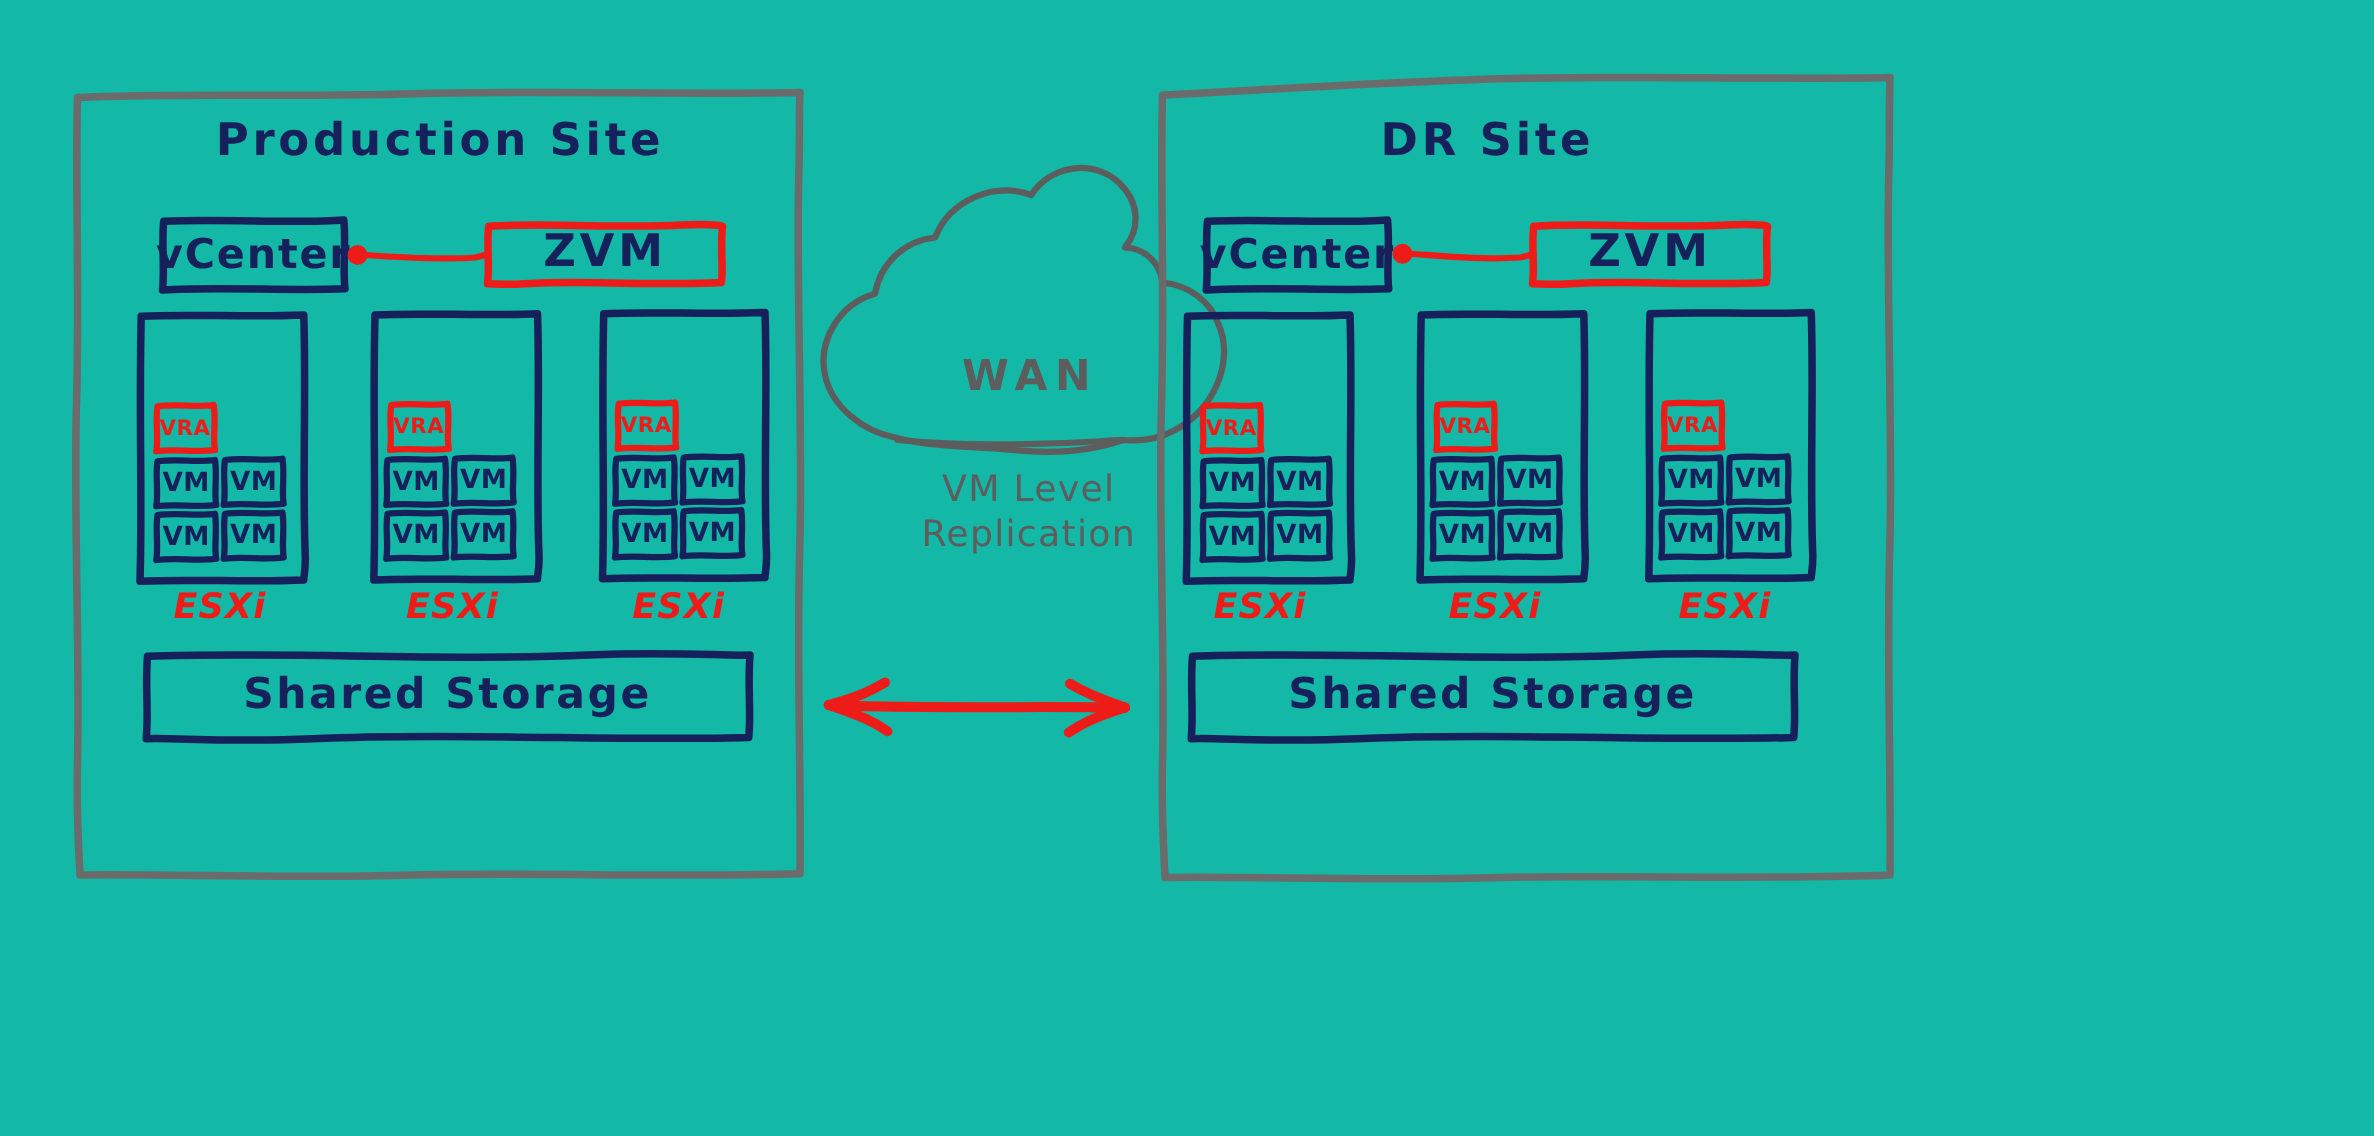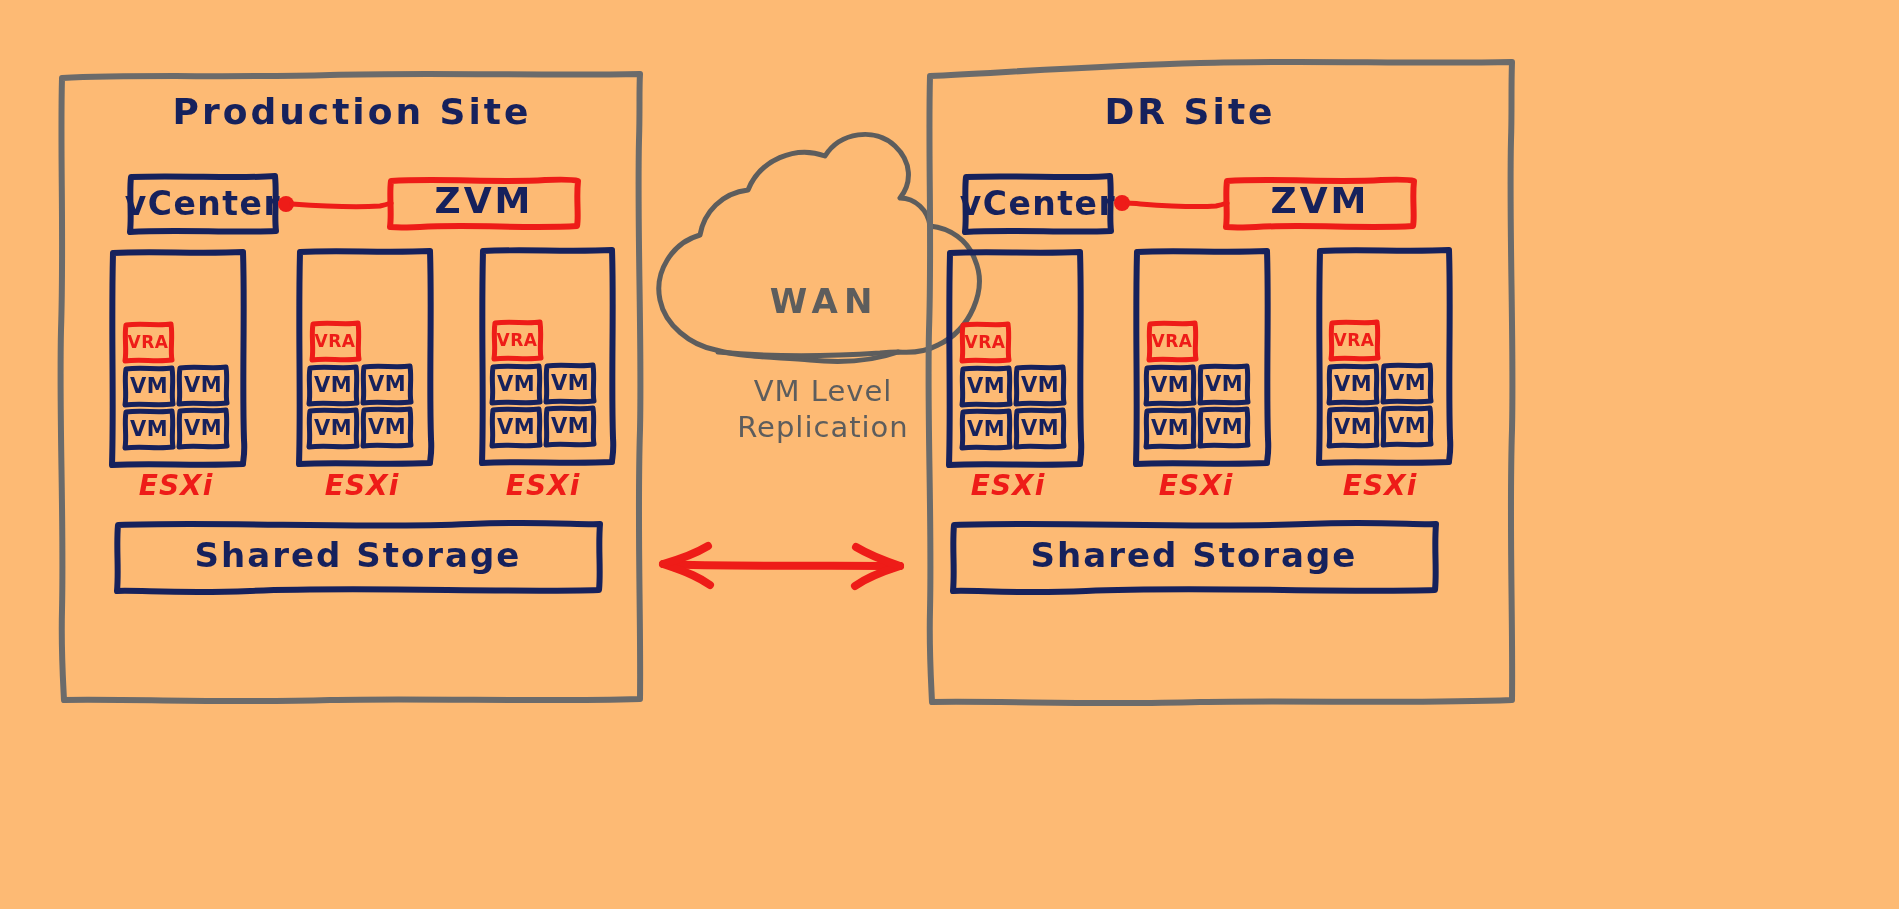--- a/index.html
+++ b/index.html
@@ -11,21 +11,21 @@
   body {
     width: 1899px;
     height: 909px;
     font-family: "DejaVu Sans", sans-serif;
     overflow: hidden;
   }
   #diagram-root {
     position: relative;
     width: 1899px;
     height: 909px;
-    background: #fdba74;
+    background: #14b8a6;
   }
   svg.canvas {
     position: absolute;
     top: 0;
     left: 0;
     width: 1899px;
     height: 909px;
   }
   .hand-text {
     font-family: "DejaVu Sans", sans-serif;

